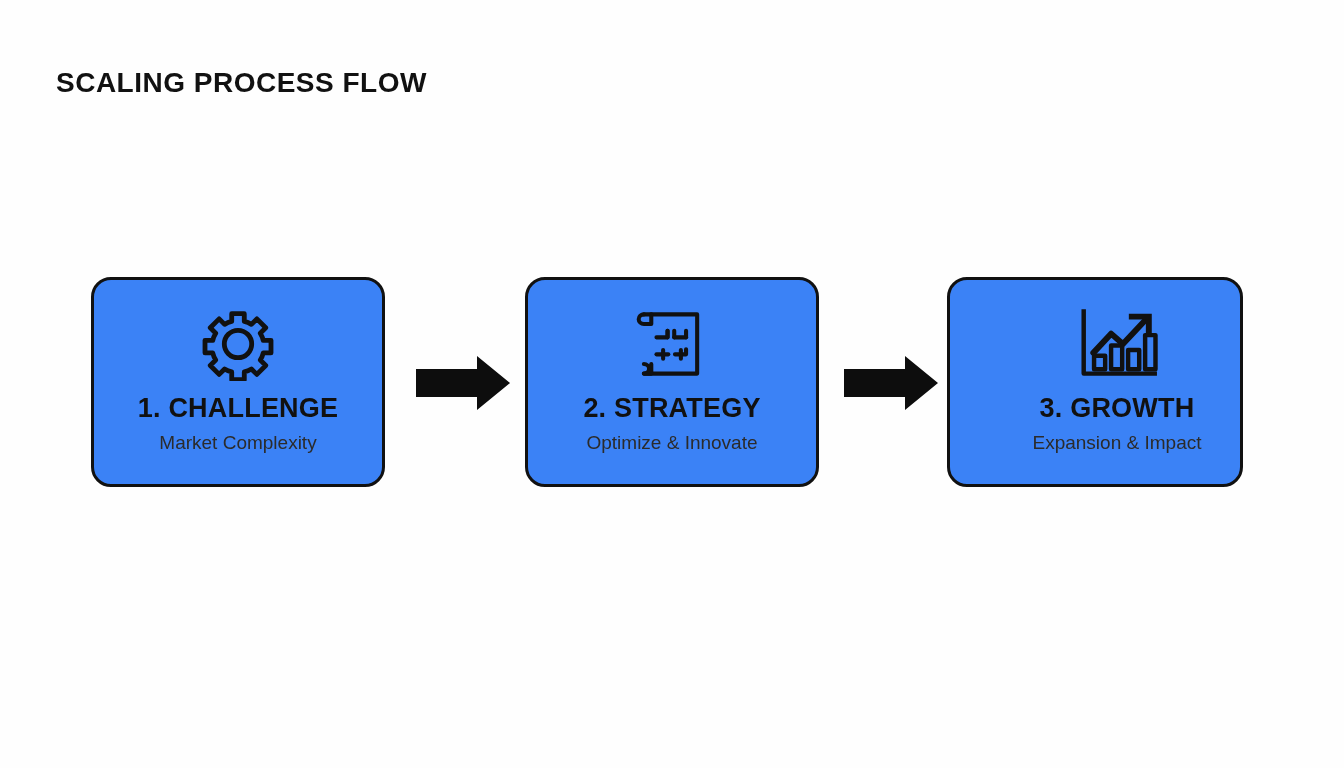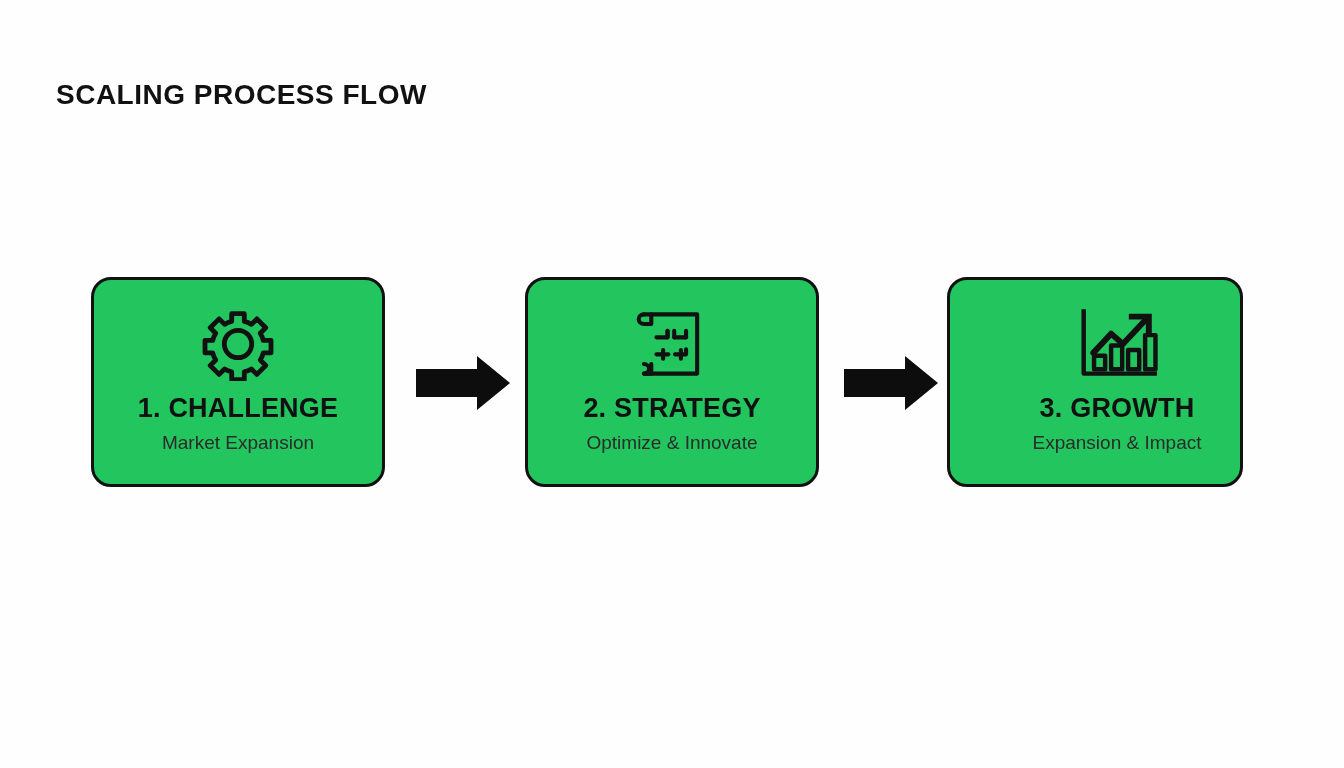--- a/index.html
+++ b/index.html
@@ -27,41 +27,40 @@
   .slide-title {
     position: absolute;
     left: 56px;
     top: 66px;
     font-size: 28px;
     font-weight: bold;
     letter-spacing: 0.5px;
     color: #111111;
     white-space: nowrap;
     line-height: 1.2;
-    margin-top: 12px;
   }
 
   
   .flow-row {
     position: absolute;
     left: 0;
     top: 277px;
     width: 1344px;
     height: 212px;
   }
 
   .step-card {
     position: absolute;
     top: 0;
     width: 294px;
     height: 210px;
     box-sizing: border-box;
     border: 3px solid #111111;
     border-radius: 20px;
-    background: #22c55e;
+    background: #3b82f6;
     display: flex;
     flex-direction: column;
     align-items: center;
     justify-content: flex-start;
   }
   .step-card.card-1 { left: 91px; }
   .step-card.card-2 { left: 525px; }
   .step-card.card-3 { left: 947px; width: 296px; padding-left: 44px; }
 
   .card-icon {
@@ -115,21 +114,21 @@
   <div class="flow-row">
 
     <div class="step-card card-1">
       <div class="card-icon">
         <svg width="74" height="74" viewBox="0 0 100 100" fill="none" stroke="#111111" stroke-width="6.5" stroke-linejoin="round" stroke-linecap="round">
           <path d="M41.5 9 h17 v10.5 a32 32 0 0 1 9.6 4 l7.4 -7.4 l12 12 l-7.4 7.4 a32 32 0 0 1 4 9.6 h10.5 v17 h-10.5 a32 32 0 0 1 -4 9.6 l7.4 7.4 l-12 12 l-7.4 -7.4 a32 32 0 0 1 -9.6 4 v10.5 h-17 v-10.5 a32 32 0 0 1 -9.6 -4 l-7.4 7.4 l-12 -12 l7.4 -7.4 a32 32 0 0 1 -4 -9.6 h-10.5 v-17 h10.5 a32 32 0 0 1 4 -9.6 l-7.4 -7.4 l12 -12 l7.4 7.4 a32 32 0 0 1 9.6 -4 z"></path>
           <circle cx="50" cy="50" r="18.5"></circle>
         </svg>
       </div>
       <div class="card-title">1. CHALLENGE</div>
-      <div class="card-subtitle">Market Expansion</div>
+      <div class="card-subtitle">Market Complexity</div>
     </div>
 
     <div class="flow-arrow arrow-1">
       <svg width="96" height="56" viewBox="0 0 96 56">
         <path d="M1 14 H62 V1 L95 28 L62 55 V42 H1 Z" fill="#0d0d0d"></path>
       </svg>
     </div>
 
     <div class="step-card card-2">
       <div class="card-icon">

